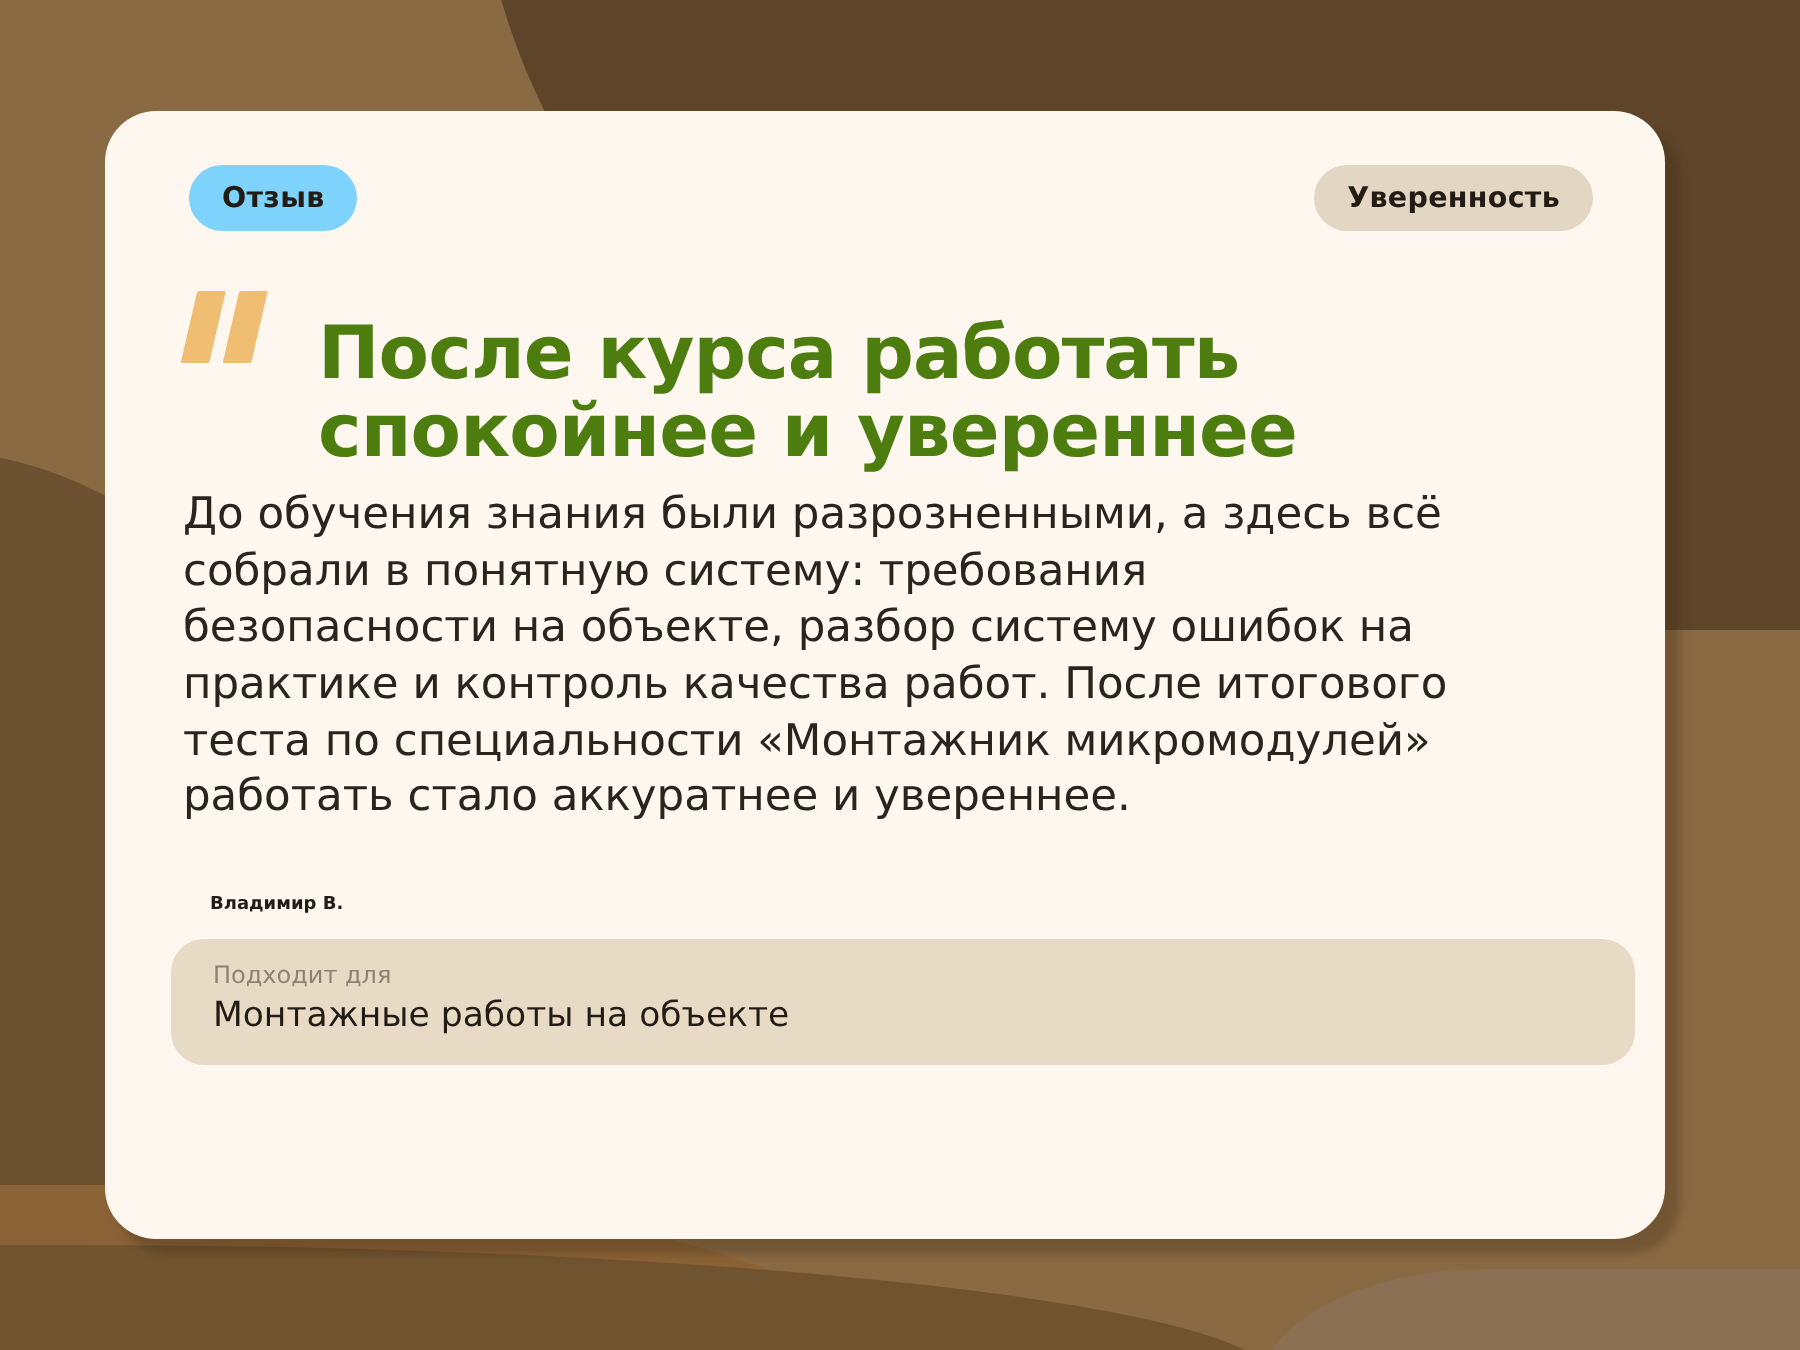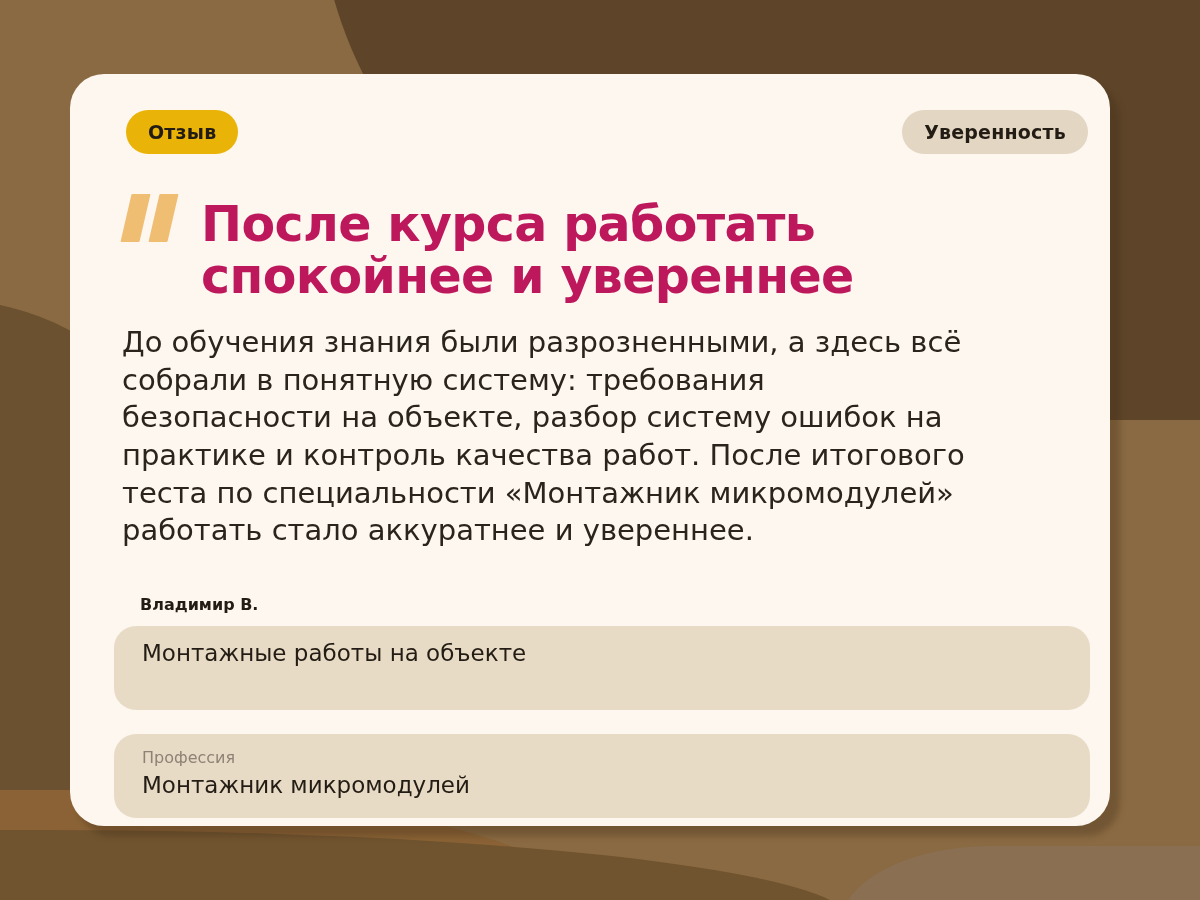--- a/index.html
+++ b/index.html
@@ -111,24 +111,24 @@
     border-radius: 22px;
     font-weight: bold;
     font-size: 19px;
     letter-spacing: 0.2px;
     color: #231c14;
     white-space: nowrap;
   }
   .badge-left {
     left: 56px;
     padding: 0 22px;
-    background: #eab308;
+    background: #7dd3fc;
   }
   .badge-right {
-    right: 22px;
+    right: 48px;
     padding: 0 22px;
     background: #E3D6C2;
   }
 
   
   .heading-wrap {
     position: absolute;
     left: 52px;
     top: 118px;
     right: 40px;
@@ -146,47 +146,47 @@
     width: 19px;
     height: 48px;
     background: #F0BE73;
     transform: skewX(-13deg);
     border-radius: 1px;
   }
   .quote-bar.b1 { left: 4px; }
   .quote-bar.b2 { left: 32px; }
 
   .headline {
-    margin: 7px;
+    margin: 18px;
     padding-left: 72px;
     font-size: 49px;
     font-weight: bold;
     line-height: 1.07;
     letter-spacing: -0.6px;
-    color: #be185d;
+    color: #4d7c0f;
   }
 
   
   .body-text {
     position: absolute;
     left: 52px;
     top: 250px;
     width: 860px;
     margin: 0;
     font-size: 29px;
     line-height: 1.30;
     color: #2b241c;
   }
 
   
   .author {
     position: absolute;
     left: 70px;
     top: 521px;
-    font-size: 16px;
+    font-size: 12px;
     font-weight: bold;
     color: #231c14;
   }
 
   
   .info-card {
     position: absolute;
     left: 44px;
     width: 976px;
     height: 84px;
@@ -238,22 +238,19 @@
         <span class="quote-bar b2"></span>
       </div>
       <h1 class="headline">После курса работать спокойнее и увереннее</h1>
     </div>
 
     <p class="body-text">До обучения знания были разрозненными, а здесь всё собрали в понятную систему: требования безопасности на объекте, разбор систему ошибок на практике и контроль качества работ. После итогового теста по специальности «Монтажник микромодулей» работать стало аккуратнее и увереннее.</p>
 
     <div class="author">Владимир В.</div>
 
     <div class="info-card first">
+      <div class="info-label">Подходит для</div>
       <div class="info-value">Монтажные работы на объекте</div>
     </div>
 
-    <div class="info-card second">
-      <div class="info-label">Профессия</div>
-      <div class="info-value">Монтажник микромодулей</div>
-    </div>
 
   </div>
 </div>
 
 </body></html>

